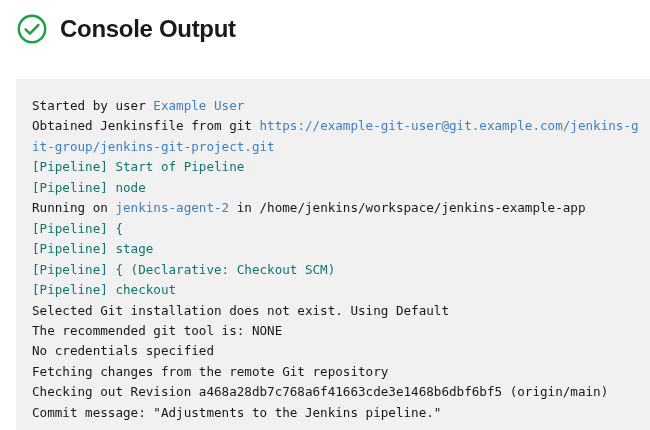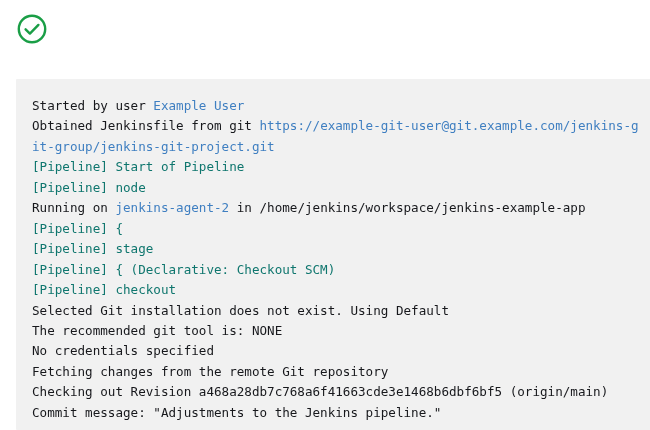--- a/index.html
+++ b/index.html
@@ -72,17 +72,18 @@
   }
 </style>
 </head>
 <body>
 
 <div class="header">
   <svg class="status-icon" viewBox="0 0 32 32">
     <circle cx="16" cy="16" r="13.2" fill="none" stroke="#1a9e46" stroke-width="2.4"></circle>
     <path d="M9.6 16.3 L13.9 20.6 L22.4 11.9" fill="none" stroke="#1a9e46" stroke-width="2.4" stroke-linecap="round" stroke-linejoin="round"></path>
   </svg>
+  <div class="page-title">Console Output</div>
 </div>
 
 <div class="console-panel">
   <div class="console-log" id="console-log"><div class="log-line"><span>Started by user </span><span class="log-link">Example User</span></div><div class="log-line"><span>Obtained Jenkinsfile from git </span><span class="log-link">https://example-git-user@git.example.com/jenkins-git-group/jenkins-git-project.git</span></div><div class="log-line muted"><span class="muted">[Pipeline] Start of Pipeline</span></div><div class="log-line muted"><span class="muted">[Pipeline] node</span></div><div class="log-line"><span>Running on </span><span class="log-link">jenkins-agent-2</span><span> in /home/jenkins/workspace/jenkins-example-app</span></div><div class="log-line muted"><span class="muted">[Pipeline] {</span></div><div class="log-line muted"><span class="muted">[Pipeline] stage</span></div><div class="log-line muted"><span class="muted">[Pipeline] { (Declarative: Checkout SCM)</span></div><div class="log-line muted"><span class="muted">[Pipeline] checkout</span></div><div class="log-line"><span>Selected Git installation does not exist. Using Default</span></div><div class="log-line"><span>The recommended git tool is: NONE</span></div><div class="log-line"><span>No credentials specified</span></div><div class="log-line"><span>Fetching changes from the remote Git repository</span></div><div class="log-line"><span>Checking out Revision a468a28db7c768a6f41663cde3e1468b6dbf6bf5 (origin/main)</span></div><div class="log-line"><span>Commit message: "Adjustments to the Jenkins pipeline."</span></div></div>
 </div>
 
 </body></html>

